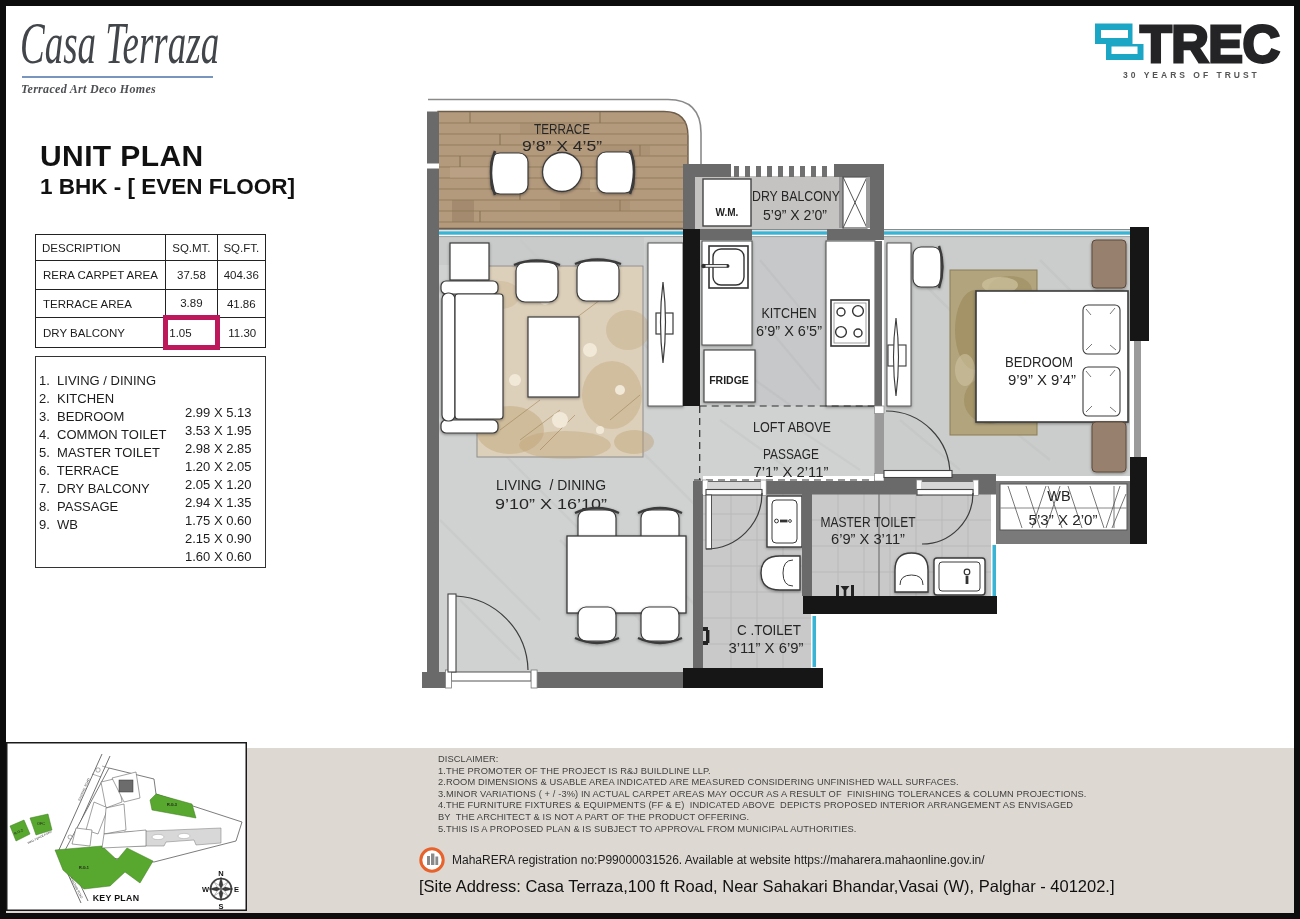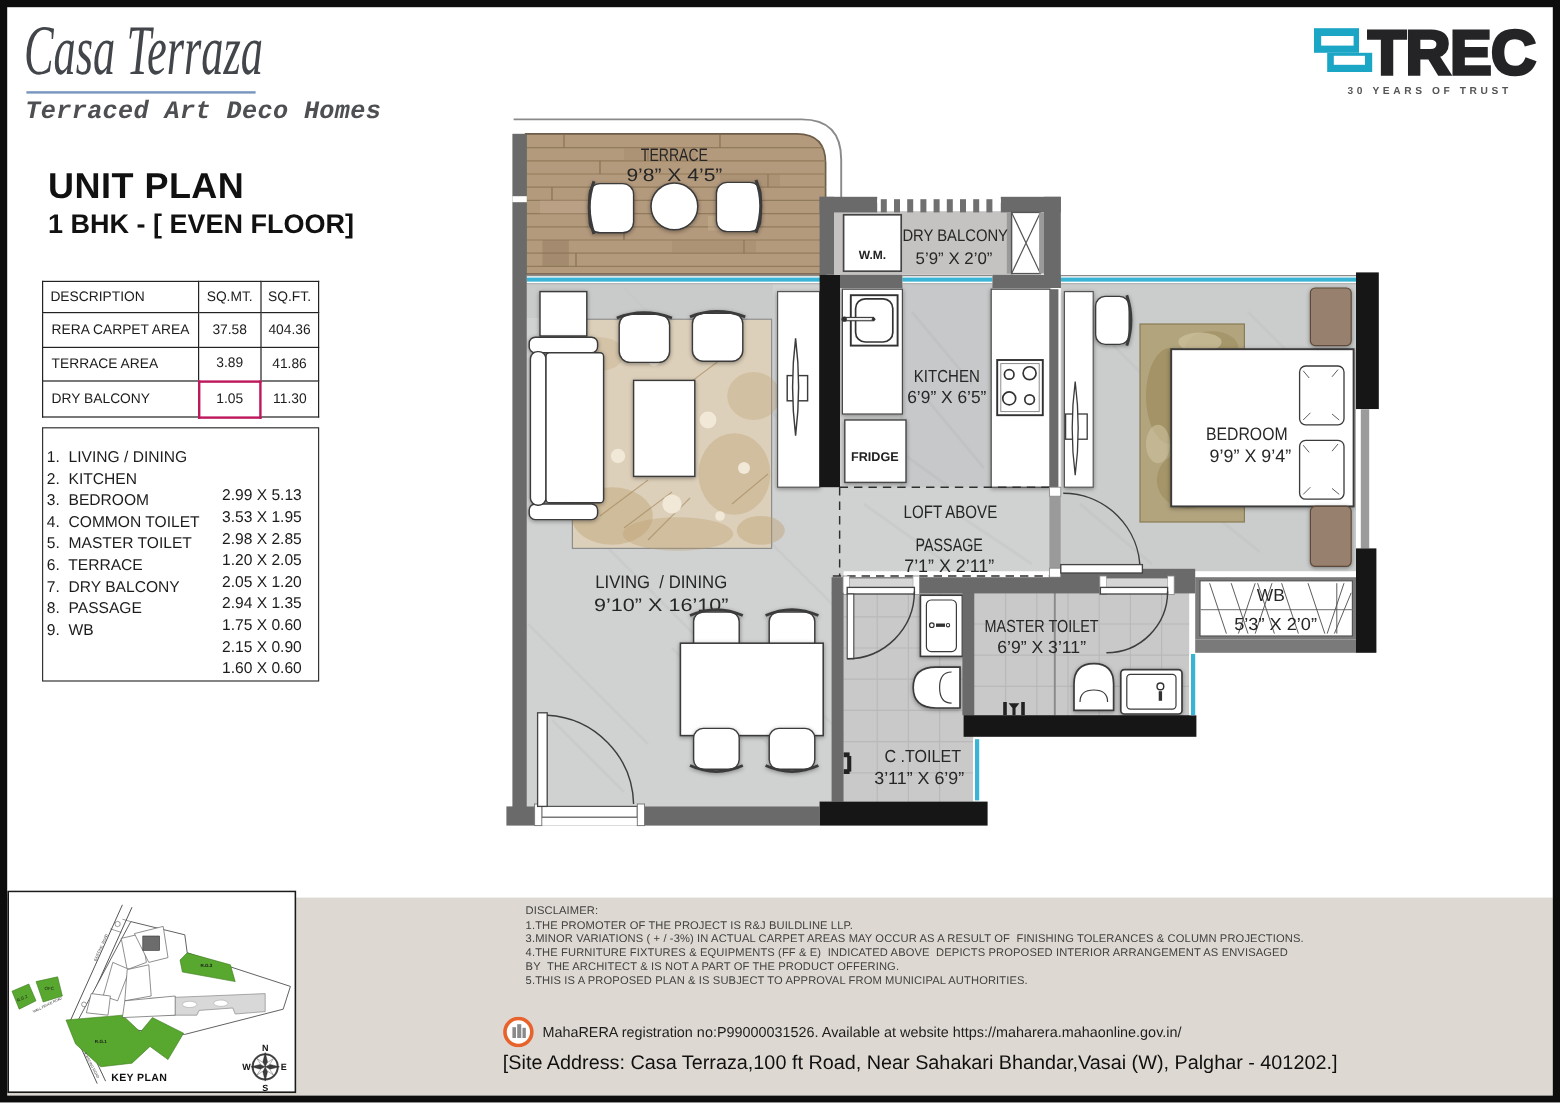--- a/index.html
+++ b/index.html
@@ -8,21 +8,21 @@
   .abs{position:absolute;}
 </style>
 </head>
 <body>
 <div class="page">
 
   <div class="abs" style="left:20px;top:9px;width:320px;height:56px;font-family:'Liberation Serif',serif;font-style:italic;font-size:37px;color:#42464a;white-space:nowrap;transform:scaleY(1.6);transform-origin:0 0;">Casa Terraza</div>
 
   <div class="abs" style="left:22px;top:76px;width:191px;height:2px;background:#7795bd;"></div>
 
-  <div class="abs" style="left:21px;top:82px;width:320px;font-family:Liberation Mono, monospace;font-style:italic;font-weight:bold;font-size:21px;color:#4d4f52;letter-spacing:0.3px;white-space:nowrap;">Terraced Art Deco Homes</div>
+  <div class="abs" style="left:21px;top:82px;width:320px;font-family:Liberation Serif, serif;font-style:italic;font-weight:bold;font-size:12px;color:#4d4f52;letter-spacing:0.3px;white-space:nowrap;">Terraced Art Deco Homes</div>
 
   <svg class="abs" style="left:1090px;top:16px;" width="200" height="70" viewBox="0 0 200 70">
 
     <g>
       <rect x="5" y="7.5" width="37.5" height="20.5" fill="#1ba6c6"></rect>
       <rect x="11" y="14" width="27" height="8" fill="#ffffff"></rect>
       <rect x="16" y="28" width="37.5" height="16" fill="#1ba6c6"></rect>
       <rect x="21.5" y="30.5" width="26" height="7.5" fill="#ffffff"></rect>
     </g>
 
@@ -47,21 +47,21 @@
       <td style="border:1px solid #222;text-align:center;">37.58</td>
       <td style="border:1px solid #222;text-align:center;">404.36</td>
     </tr>
     <tr style="height:28px;">
       <td style="border:1px solid #222;padding-left:7px;margin-left:25px;">TERRACE AREA</td>
       <td style="border:1px solid #222;text-align:center;">3.89</td>
       <td style="border:1px solid #222;text-align:center;">41.86</td>
     </tr>
     <tr style="height:30px;">
       <td style="border:1px solid #222;padding-left:7px;">DRY BALCONY</td>
-      <td style="border:2px solid #be185d;text-align:center;">1.05</td>
+      <td style="border:5px solid #be185d;text-align:left;">1.05</td>
       <td style="border:1px solid #222;text-align:center;">11.30</td>
     </tr>
   </tbody>
     </table>
 
   <div class="abs" style="left:35px;top:356px;width:229px;height:210px;border:1px solid #333;font-size:13px;color:#1c1c1c;">
     <div style="position:absolute;left:3px;top:15px;line-height:18px;">
       <div>1.&nbsp; LIVING / DINING</div>
       <div>2.&nbsp; KITCHEN</div>
       <div>3.&nbsp; BEDROOM</div>
@@ -581,20 +581,21 @@
   </g>
 
   <rect x="1130" y="457" width="17" height="87" fill="#161616"></rect>
 </svg>
 
   <div class="abs" style="left:6px;top:748px;width:1288px;height:165px;background:#ddd9d2;"></div>
 
   <div class="abs" style="left:438px;top:754px;width:800px;font-size:9.3px;line-height:11.6px;color:#3f3f3f;letter-spacing:0.1px;white-space:nowrap;">
     <div>DISCLAIMER:</div>
     <div>1.THE PROMOTER OF THE PROJECT IS R&amp;J BUILDLINE LLP.</div>
+    <div>2.ROOM DIMENSIONS &amp; USABLE AREA INDICATED ARE MEASURED CONSIDERING UNFINISHED WALL SURFACES.</div>
     <div>3.MINOR VARIATIONS ( + / -3%) IN ACTUAL CARPET AREAS MAY OCCUR AS A RESULT OF&nbsp; FINISHING TOLERANCES &amp; COLUMN PROJECTIONS.</div>
     <div>4.THE FURNITURE FIXTURES &amp; EQUIPMENTS (FF &amp; E)&nbsp; INDICATED ABOVE&nbsp; DEPICTS PROPOSED INTERIOR ARRANGEMENT AS ENVISAGED</div>
     <div>BY&nbsp; THE ARCHITECT &amp; IS NOT A PART OF THE PRODUCT OFFERING.</div>
     <div>5.THIS IS A PROPOSED PLAN &amp; IS SUBJECT TO APPROVAL FROM MUNICIPAL AUTHORITIES.</div>
   </div>
 
   <svg class="abs" style="left:419px;top:847px;" width="26" height="26" viewBox="0 0 26 26">
     <circle cx="13" cy="13" r="11.2" fill="#ffffff" stroke="#e8622b" stroke-width="3"></circle>
     <g fill="#8a8a8a">
       <rect x="8" y="9" width="3" height="9"></rect>

